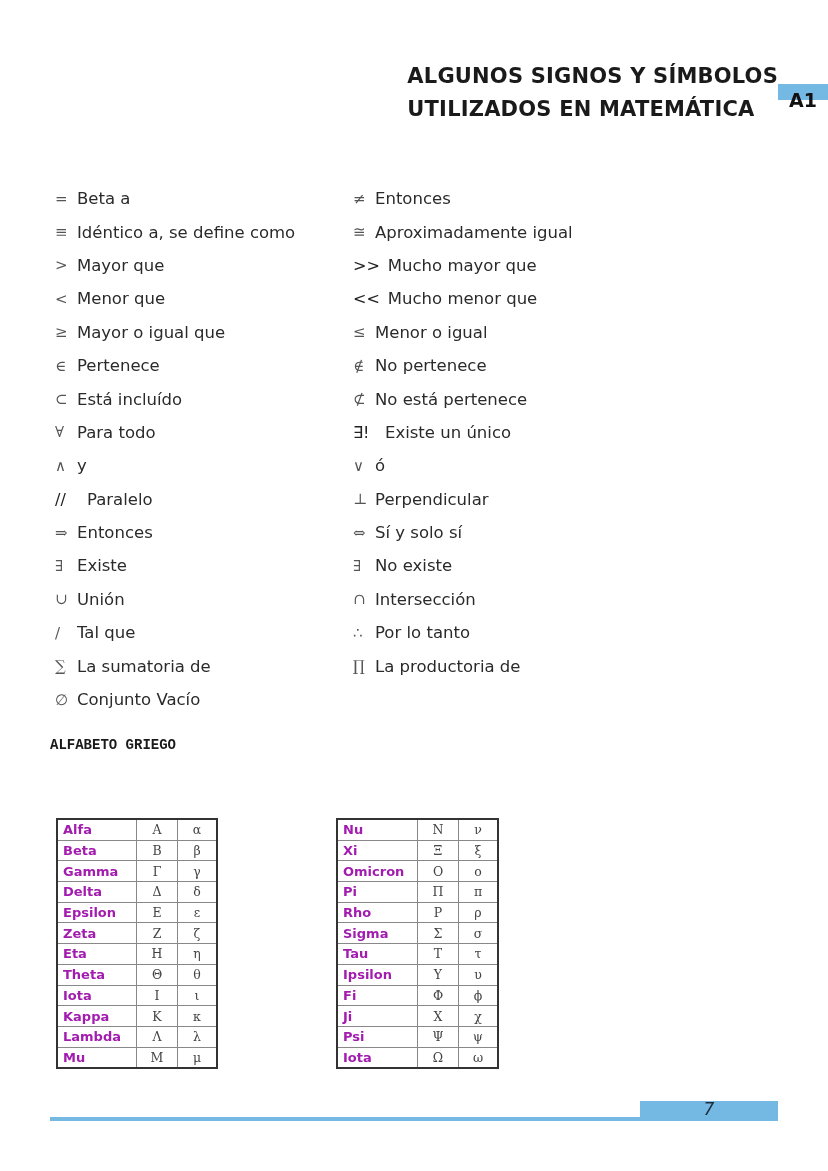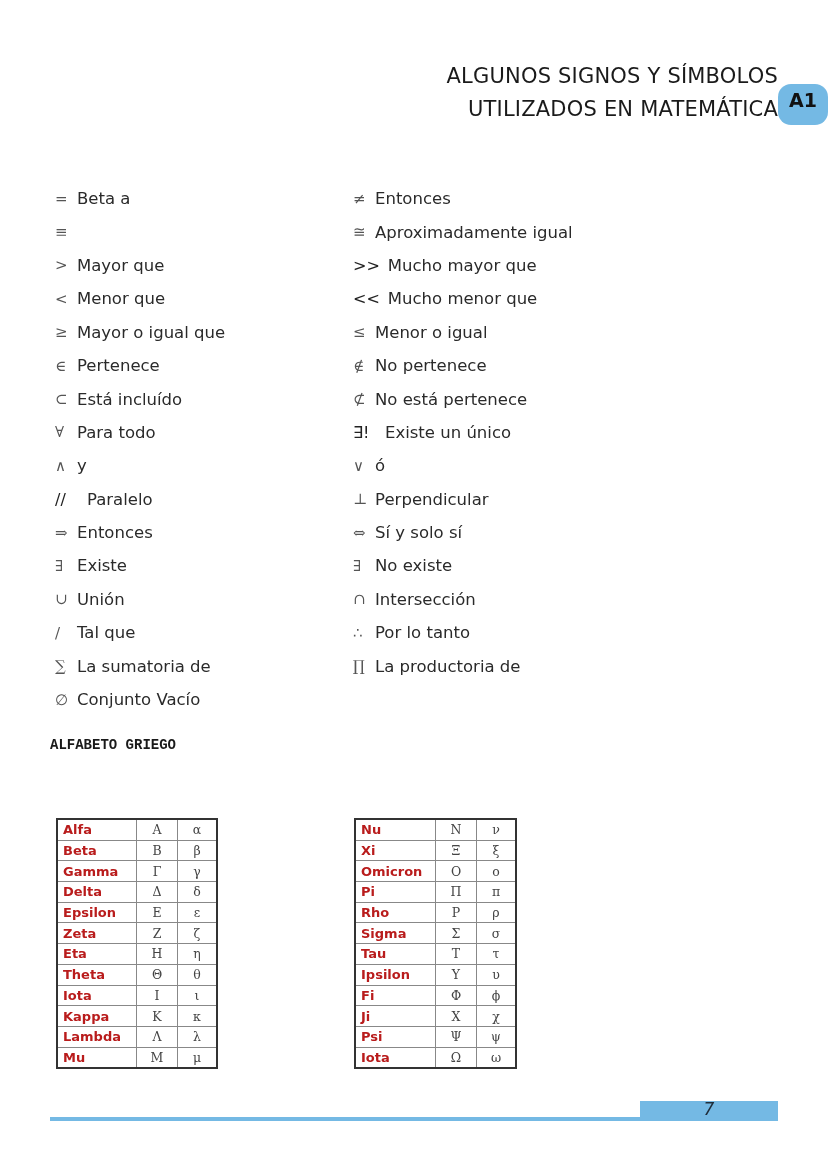--- a/index.html
+++ b/index.html
@@ -1,39 +1,39 @@
 <!DOCTYPE html>
 <html><head>
 <meta charset="utf-8">
 <style>
   html, body { margin: 0; padding: 0; background: #ffffff; }
   body { width: 828px; height: 1171px; position: relative; overflow: hidden;
          font-family: "DejaVu Sans", sans-serif; color: #222; }
-  .title { position: absolute; right: 50px; top: 60px; text-align: right;
-           font-family: "DejaVu Sans", sans-serif; font-weight: normal; font-size: 21px;
+  .title { position: absolute; right: 50px; top: 60px; text-align: left;
+           font-family: "DejaVu Sans", sans-serif; font-weight: bold; font-size: 21px;
            line-height: 33px; color: #1a1a1a; letter-spacing: 0.2px; }
   .title div { white-space: nowrap; }
   .title .l2 { margin-right: 0; }
-  .badge { position: absolute; left: 778px; top: 84px; width: 50px; height: 41px;
+  .badge { position: absolute; left: 778px; top: 84px; width: 50px; height: 16px;
            background: #74b9e4; color: #111; font-weight: bold; font-size: 19px;
-           line-height: 32px; text-align: center; font-family: "DejaVu Sans", sans-serif; border-radius: 13px; }
+           line-height: 32px; text-align: center; font-family: "DejaVu Sans", sans-serif; }
   .sym-list { position: absolute; top: 182px; }
   .sym-list.left { left: 55px; }
   .sym-list.right { left: 353px; }
   .sym-row { height: 33.4px; display: flex; align-items: center; font-size: 16.5px; color: #2a2a2a; white-space: nowrap; }
   .sym { display: inline-block; font-family: "DejaVu Serif", serif; color: #555; font-size: 15px; margin-right: 8px; min-width: 14px; }
   .sym.wide { min-width: 24px; font-family: "DejaVu Sans", sans-serif; color:#222; font-size: 16px; }
   .lbl { font-family: "DejaVu Sans", sans-serif; }
   .greek-heading { position: absolute; left: 50px; top: 737px; font-family: Liberation Mono, monospace;
                    font-weight: bold; font-size: 14px; color: #1a1a1a; }
   table.greek { position: absolute; top: 818px; border-collapse: collapse; border: 2px solid #333; }
   table.greek.t1 { left: 56px; }
-  table.greek.t2 { left: 354px; border-radius: 11px; }
+  table.greek.t2 { left: 336px; border-radius: 11px; }
   table.greek td { border: 1px solid #888; height: 19.7px; padding: 0; font-size: 13px; }
-  table.greek td.name { font-family: "DejaVu Sans", sans-serif; font-weight: bold; color: #b91c1c; padding-left: 5px; }
+  table.greek td.name { font-family: "DejaVu Sans", sans-serif; font-weight: bold; color: #a21caf; padding-left: 5px; }
   table.greek td.upper, table.greek td.lower { font-family: "DejaVu Serif", serif; color: #444; text-align: center; font-size: 12.5px; }
   table.greek.t1 td.name { width: 73px; }
   table.greek.t2 td.name { width: 74px; }
   table.greek td.upper { width: 40px; }
   table.greek td.lower { width: 38px; }
   .footer-line { position: absolute; left: 50px; top: 1117px; width: 590px; height: 4px; background: #74b9e4; }
   .footer-box { position: absolute; left: 640px; top: 1101px; width: 138px; height: 20px; background: #74b9e4; }
   .page-num { position: absolute; left: 0; width: 138px; top: -2px; text-align: center; font-family: "DejaVu Sans", sans-serif;
               font-style: italic; font-size: 17px; color: #1f2d3a; }
 </style>
@@ -46,20 +46,21 @@
 </div>
 <div class="badge">A1</div>
 
 <div class="sym-list left" id="symLeft">
     <div class="sym-row">
       <span class="sym">=</span>
       <span class="lbl">Beta a</span>
     </div>
     <div class="sym-row">
       <span class="sym">≡</span>
+      <span class="lbl">Idéntico a, se define como</span>
     </div>
     <div class="sym-row">
       <span class="sym">&gt;</span>
       <span class="lbl">Mayor que</span>
     </div>
     <div class="sym-row">
       <span class="sym">&lt;</span>
       <span class="lbl">Menor que</span>
     </div>
     <div class="sym-row">

